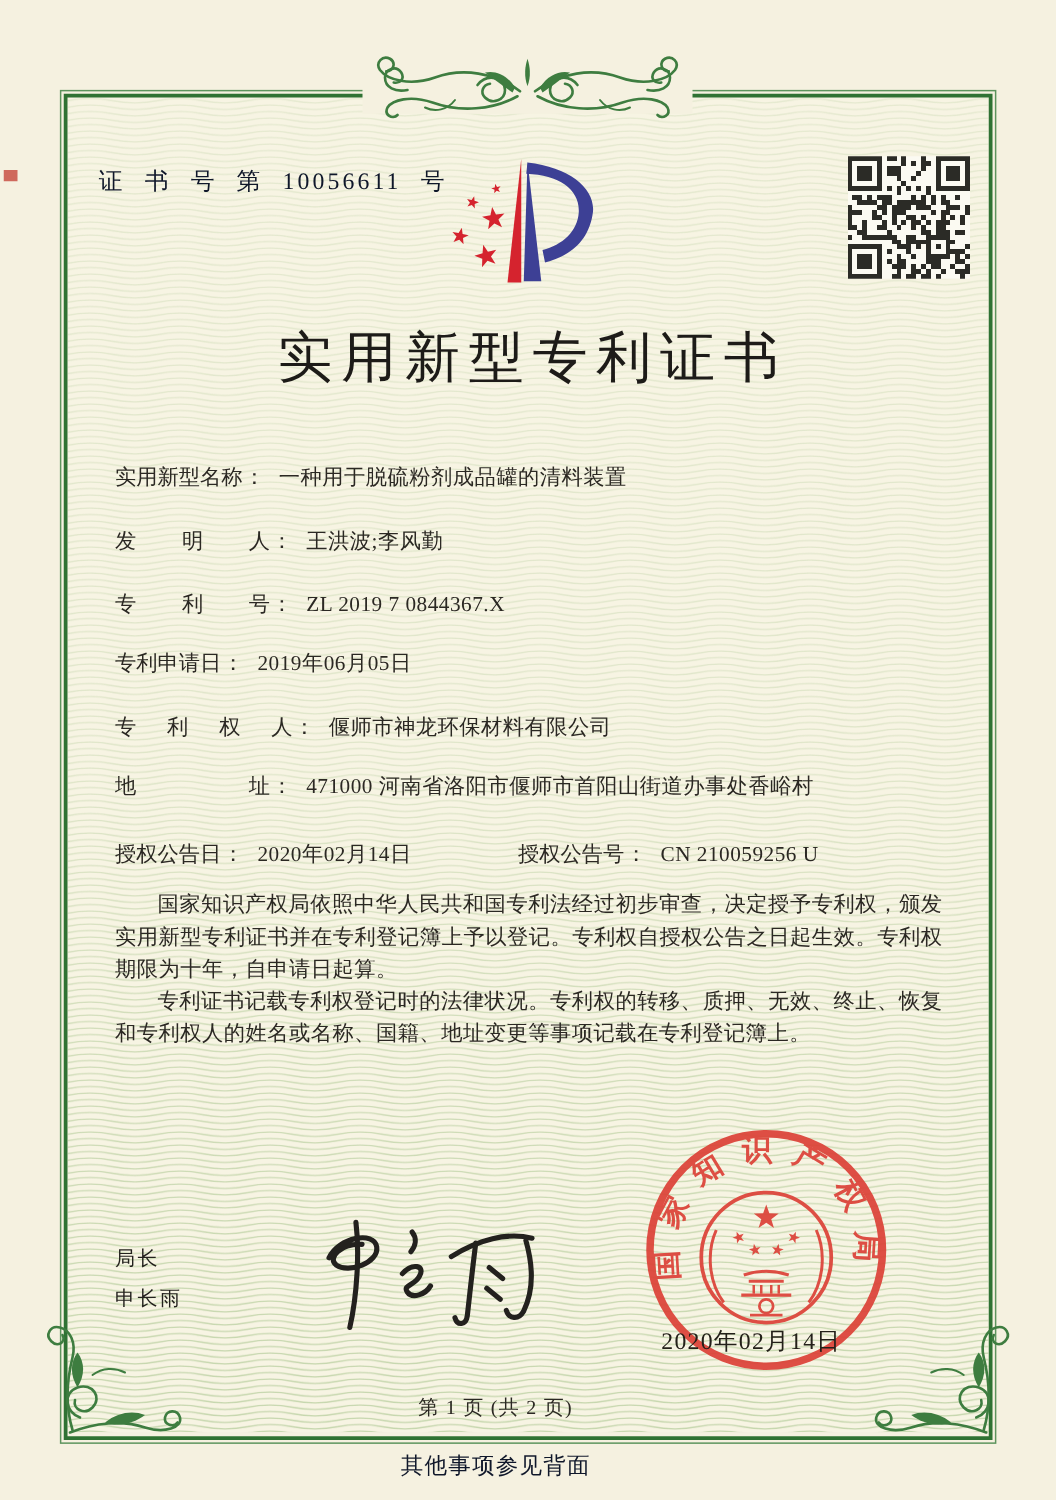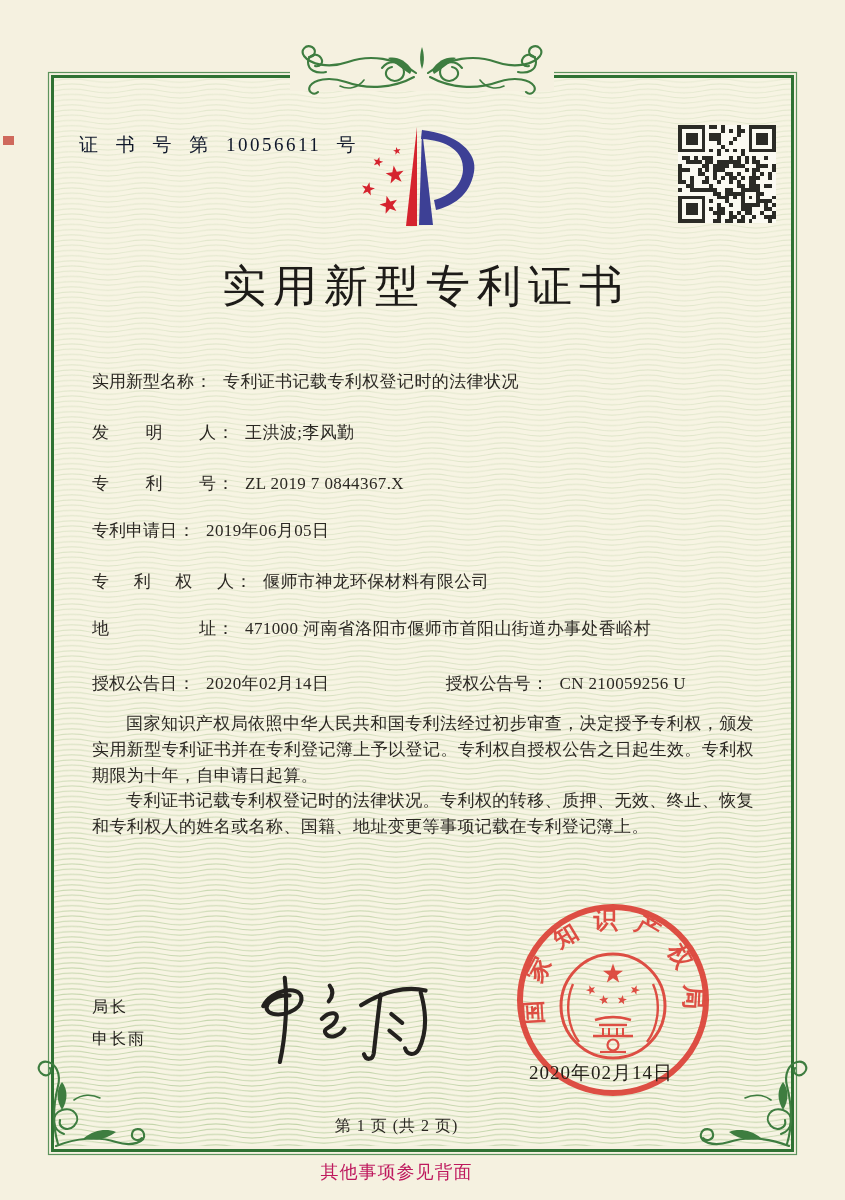--- a/index.html
+++ b/index.html
@@ -16,35 +16,35 @@
   .cert-no { left:79px; top:132px; font-size:19px; letter-spacing:2.5px; word-spacing:8px; color:#0f172a; }
   .red-tick { left:3px; top:136px; width:11px; height:9px; background:#c23b30; opacity:.75; }
 
   .title { left:48px; top:257px; width:749px; text-align:center;
            font-size:44px; font-weight:normal; letter-spacing:7px; text-indent:7px; color:#1d1b18; }
 
   .field-row { left:92px; height:26px; font-size:17px; white-space:nowrap; }
   .f-label { display:inline-block; text-align:justify; text-align-last:justify; vertical-align:top; }
   .f-colon { display:inline-block; margin-left:1px; }
   .f-value { display:inline-block; margin-left:11px; letter-spacing:.4px; }
-  .f-label2 { display:inline-block; margin-left:116px; text-align:justify; text-align-last:justify; vertical-align:top; }
+  .f-label2 { display:inline-block; margin-left:85px; text-align:justify; text-align-last:justify; vertical-align:top; }
 
   .body-text { left:92px; top:711px; width:662px; font-size:17px; line-height:25.8px;
                text-align:justify; letter-spacing:.4px; }
   .body-text p { text-indent:2em; }
 
   .signer { left:92px; font-size:16px; letter-spacing:2px; color:#23211d; }
 
   .seal-date { left:506px; top:1060px; width:190px; text-align:center; font-size:19px;
                letter-spacing:1px; color:#232019; z-index:6; }
 
   .page-info { left:48px; top:1116px; width:749px; text-align:center; font-size:16px;
                letter-spacing:1px; transform:translateX(-26px); }
   .back-note { left:48px; top:1160px; width:749px; text-align:center; font-size:18px;
-               letter-spacing:1px; transform:translateX(-26px); color:#be185d; }
+               letter-spacing:1px; transform:translateX(-26px); color:#0f172a; }
 
   .z1 { z-index:1; } .z2 { z-index:2; } .z3 { z-index:3; } .z4 { z-index:4; } .z5 { z-index:5; }
 </style>
 </head>
 <body>
 
 <div class="page">
 
   <svg class="abs z1" style="left:54px; top:78px;" width="737" height="1068" viewBox="0 0 737 1068" aria-hidden="true">
     <defs>
@@ -428,21 +428,21 @@
         <rect x="15" y="24" width="1" height="1"></rect>
         <rect x="16" y="24" width="1" height="1"></rect>
         <rect x="18" y="24" width="1" height="1"></rect>
         <rect x="23" y="24" width="1" height="1"></rect>
       </g>
   </svg>
 
   <div class="abs z3 title">实用新型专利证书</div>
 
   <div class="abs z3 field-row" style="top:370px">
-    <span class="f-label" style="width:102px">实用新型名称</span><span class="f-colon">：</span><span class="f-value">专利证书记载专利权登记时的法律状况</span>
+    <span class="f-label" style="width:102px">实用新型名称</span><span class="f-colon">：</span><span class="f-value">一种用于脱硫粉剂成品罐的清料装置</span>
   </div>
   <div class="abs z3 field-row" style="top:421px">
     <span class="f-label" style="width:124px">发明人</span><span class="f-colon">：</span><span class="f-value">王洪波;李风勤</span>
   </div>
   <div class="abs z3 field-row" style="top:472px">
     <span class="f-label" style="width:124px">专利号</span><span class="f-colon">：</span><span class="f-value">ZL 2019 7 0844367.X</span>
   </div>
   <div class="abs z3 field-row" style="top:519px">
     <span class="f-label" style="width:85px">专利申请日</span><span class="f-colon">：</span><span class="f-value">2019年06月05日</span>
   </div>

